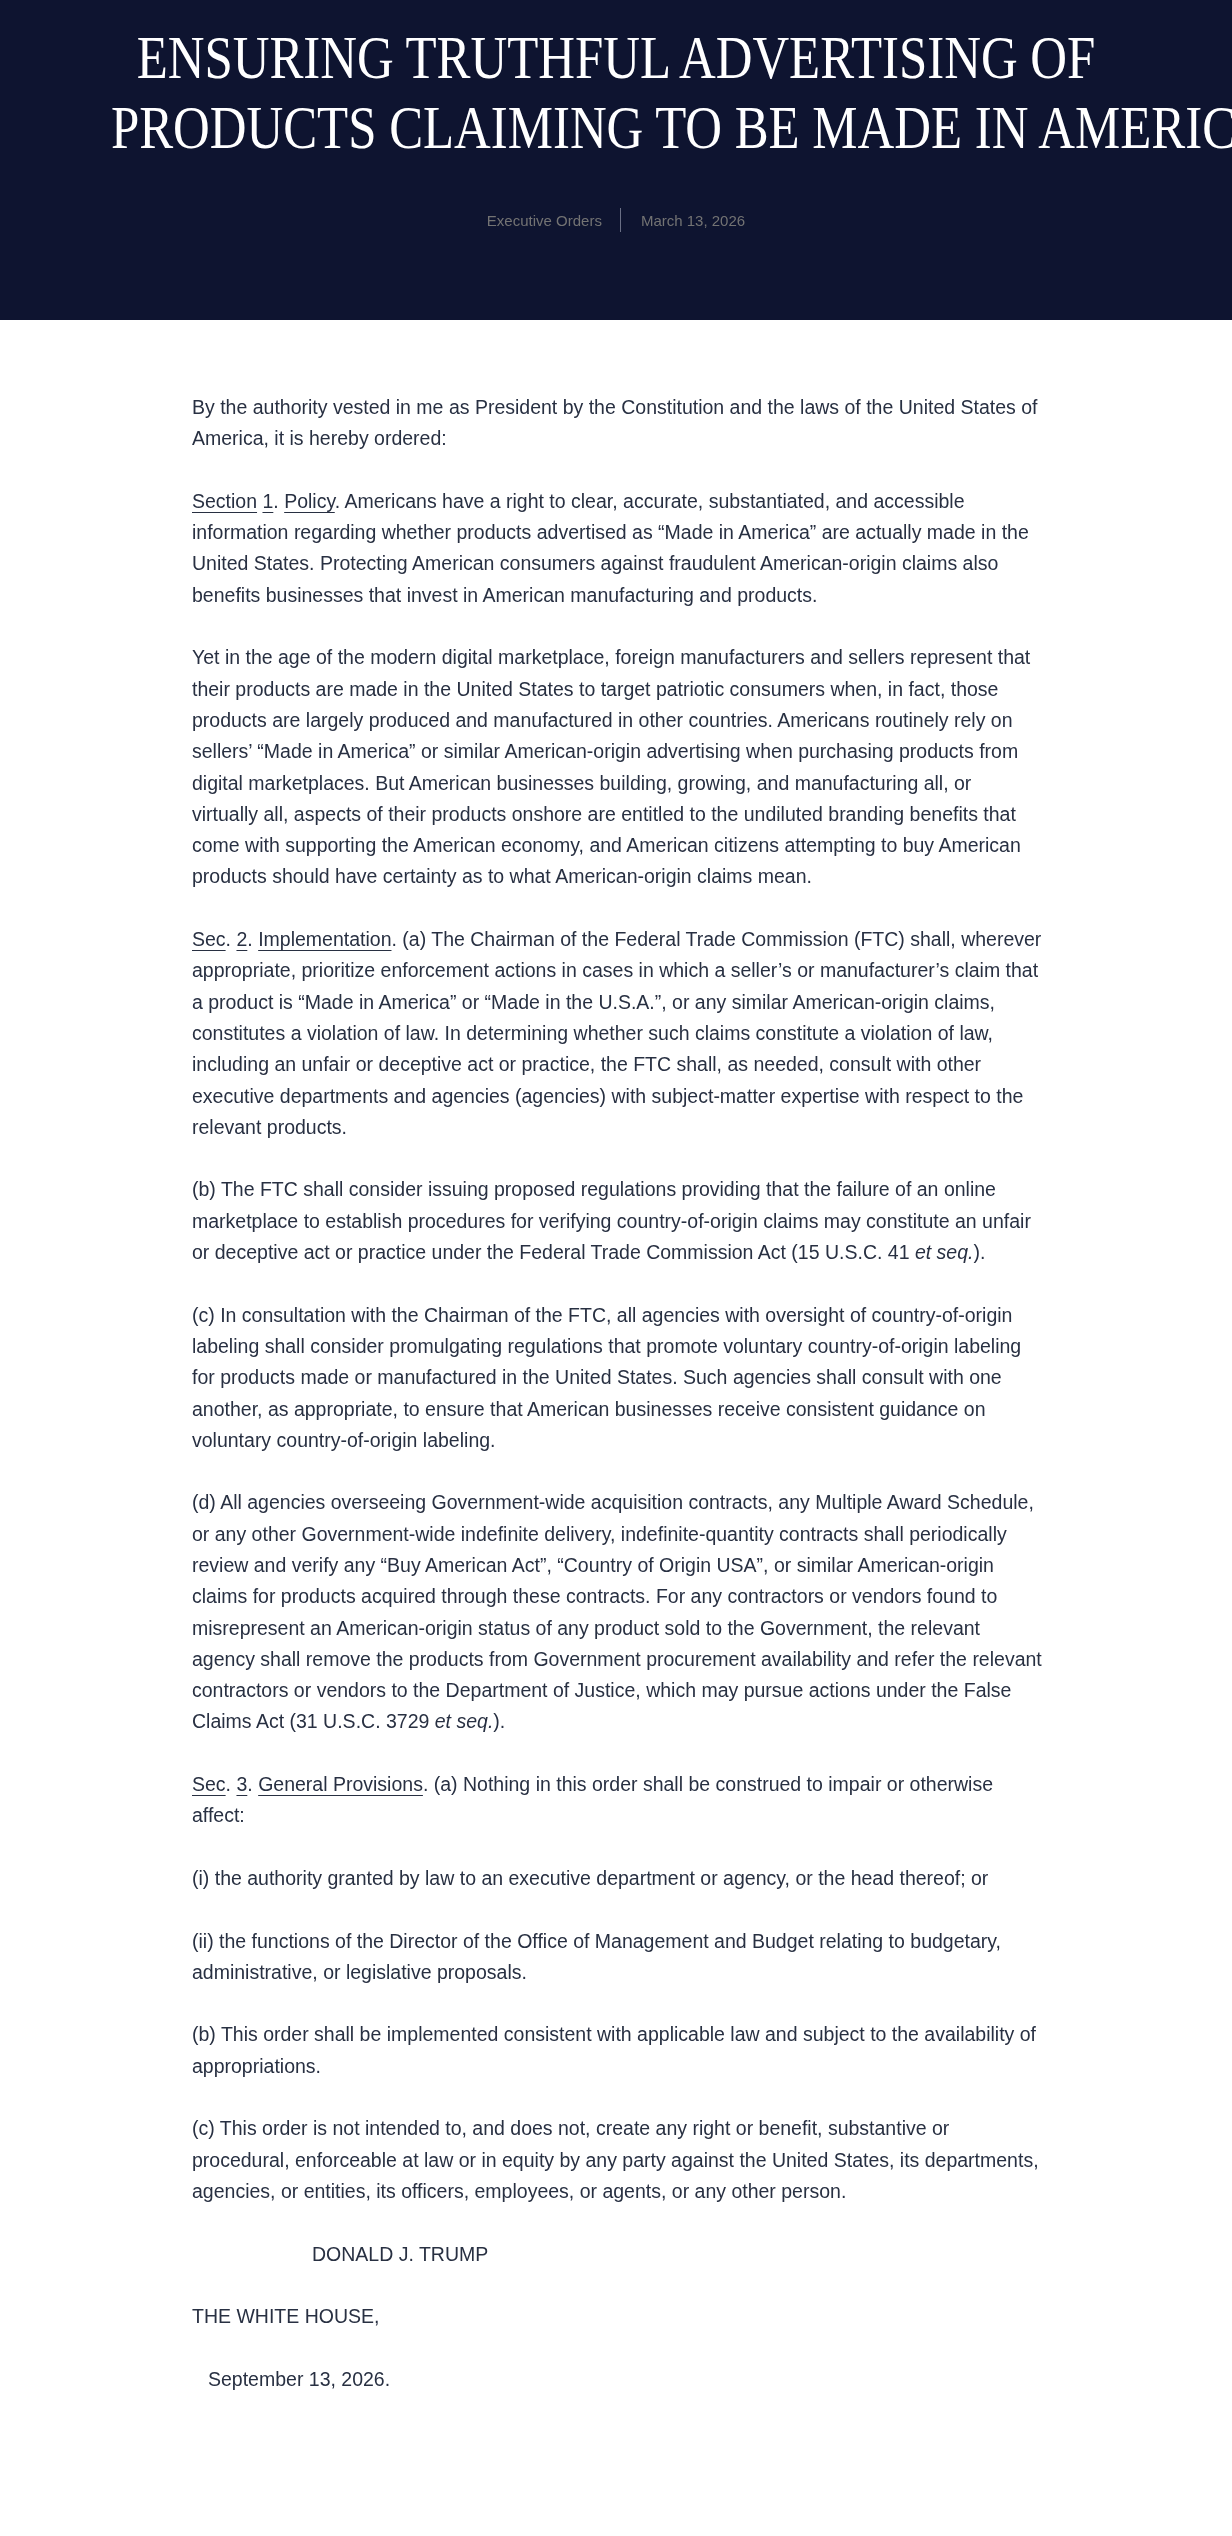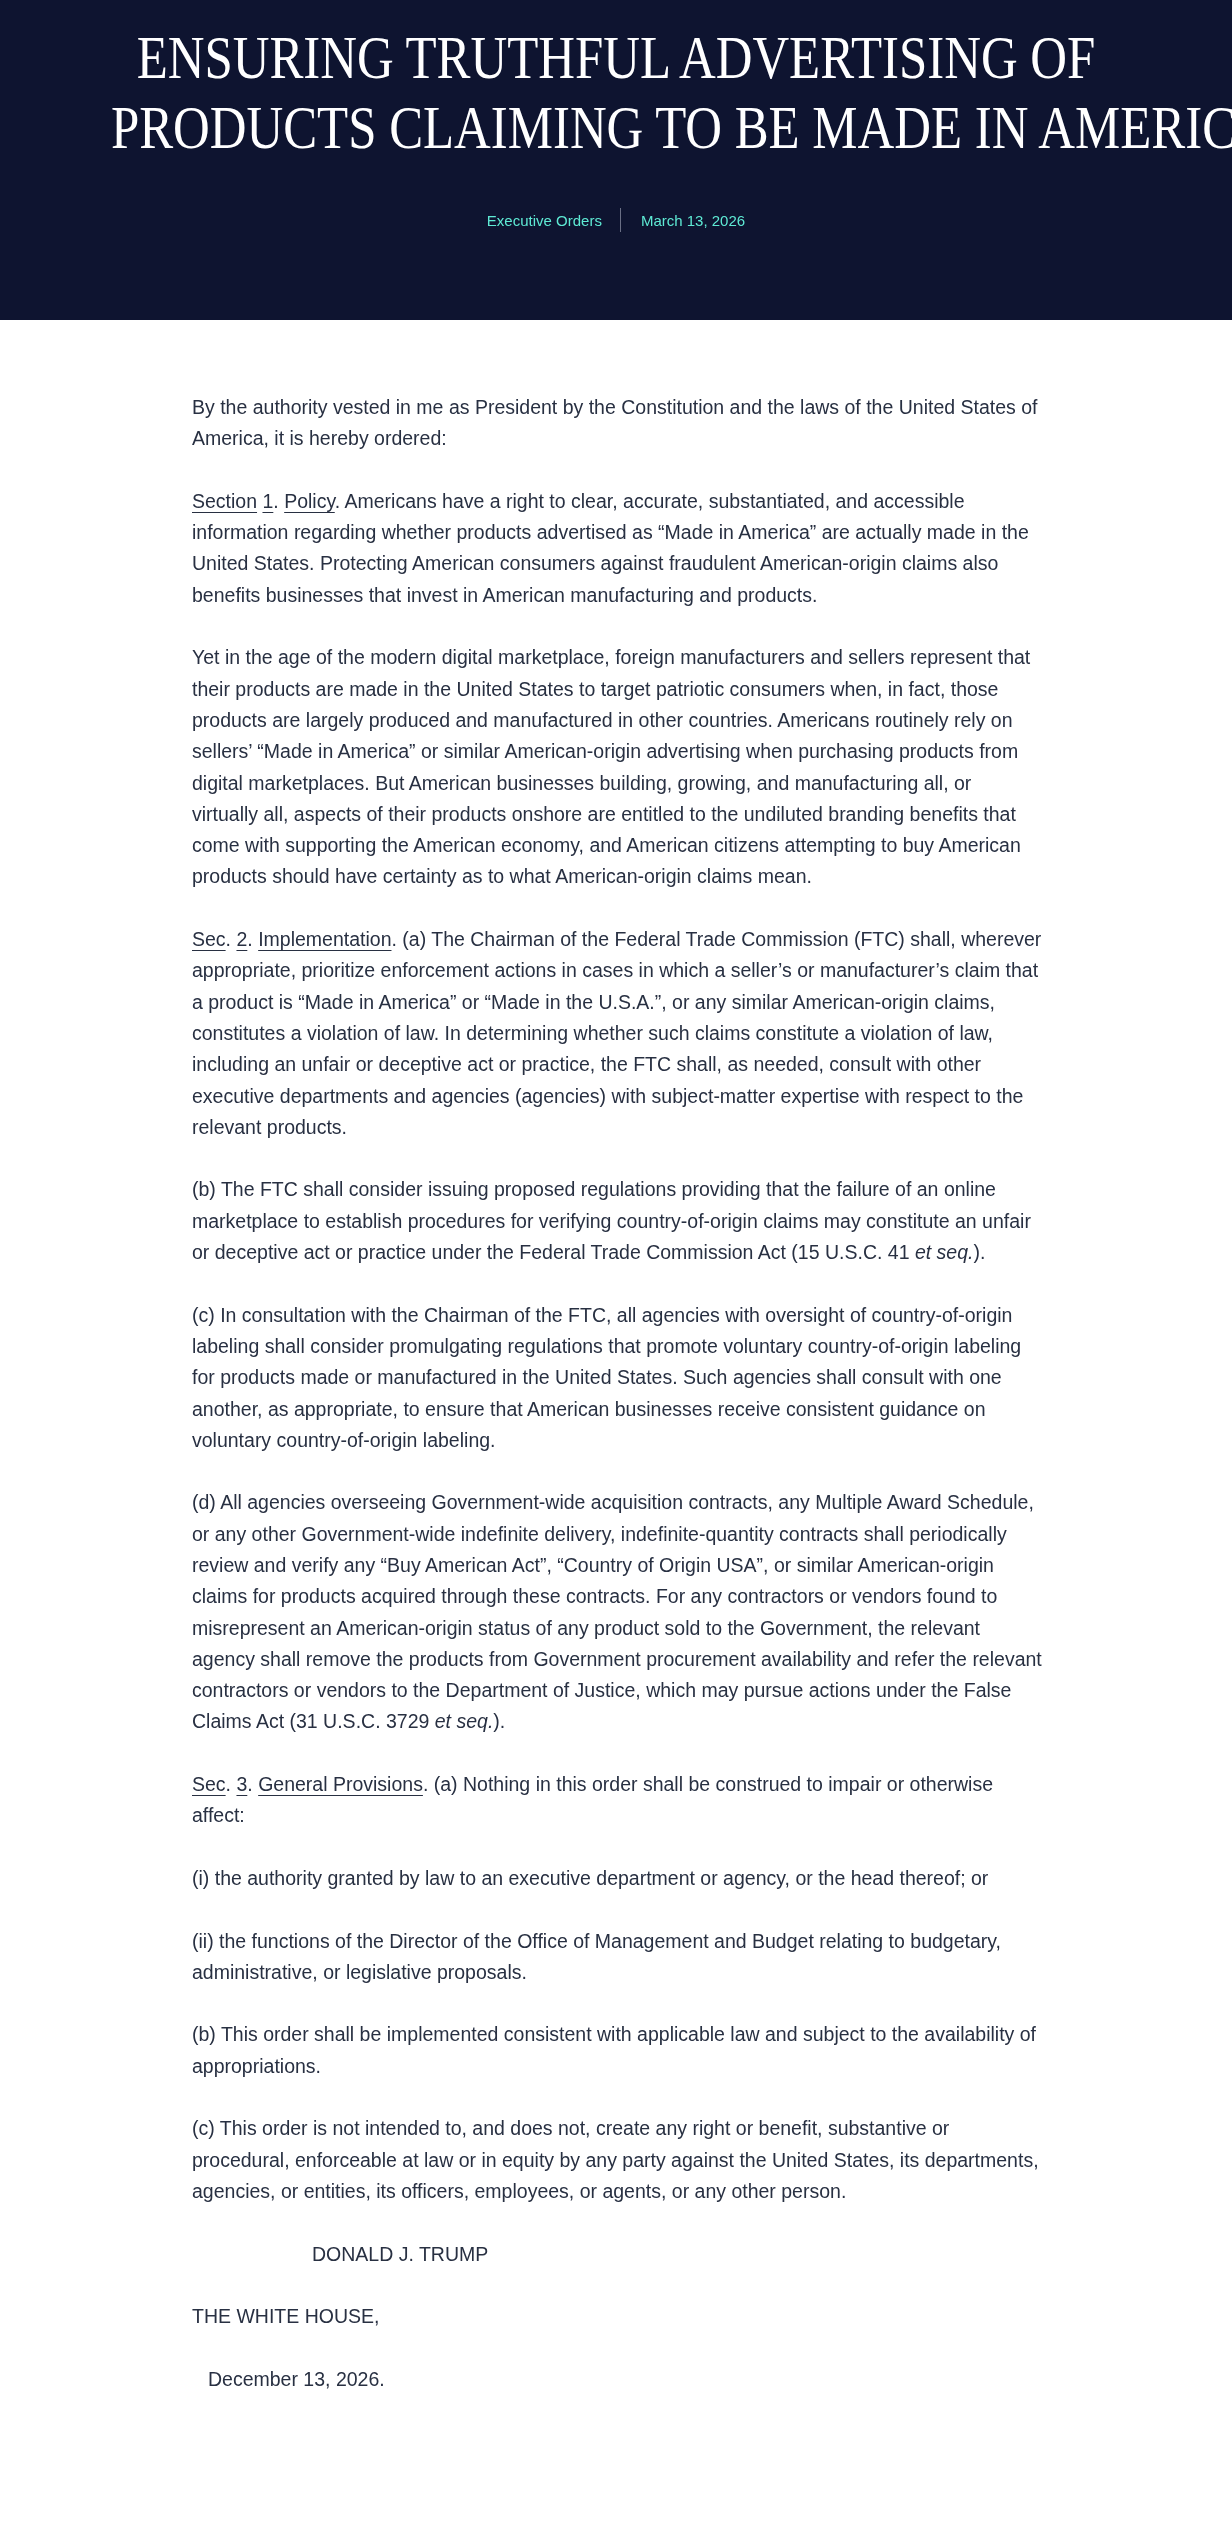--- a/index.html
+++ b/index.html
@@ -27,21 +27,21 @@
       margin: 0 auto;
       width: 1232px;
     }
     .hero-title span { display: block; }
     .hero-meta {
       margin-top: 46px;
       display: flex;
       justify-content: center;
       align-items: center;
       font-size: 15px;
-      color: #5eead4;
+      color: #737373;
     }
     .hero-meta .cat { padding-right: 18px; }
     .hero-meta .sep { width: 1px; height: 24px; background: #6a6f85; }
     .hero-meta .date { padding-left: 20px; }
 
     .content {
       width: 1112px;
       padding: 72px 0 40px 192px;
     }
     .content p {
@@ -88,14 +88,14 @@
 
   <p><span class="u">Sec</span><span>.</span><span> </span><span class="u">3</span><span>.  </span><span class="u">General Provisions</span><span>.  </span><span>(a)  Nothing in this order shall be construed to impair or otherwise affect:</span></p>
 
   <p>(i)  the authority granted by law to an executive department or agency, or the head thereof; or</p>
   <p>(ii)  the functions of the Director of the Office of Management and Budget relating to budgetary, administrative, or legislative proposals.</p>
   <p>(b)  This order shall be implemented consistent with applicable law and subject to the availability of appropriations.</p>
   <p>(c)  This order is not intended to, and does not, create any right or benefit, substantive or procedural, enforceable at law or in equity by any party against the United States, its departments, agencies, or entities, its officers, employees, or agents, or any other person.</p>
 
   <p class="sig-name">DONALD J. TRUMP</p>
   <p>THE WHITE HOUSE,</p>
-  <p class="sig-date">December 13, 2026.</p>
+  <p class="sig-date">September 13, 2026.</p>
 </main>
 
 </body></html>

